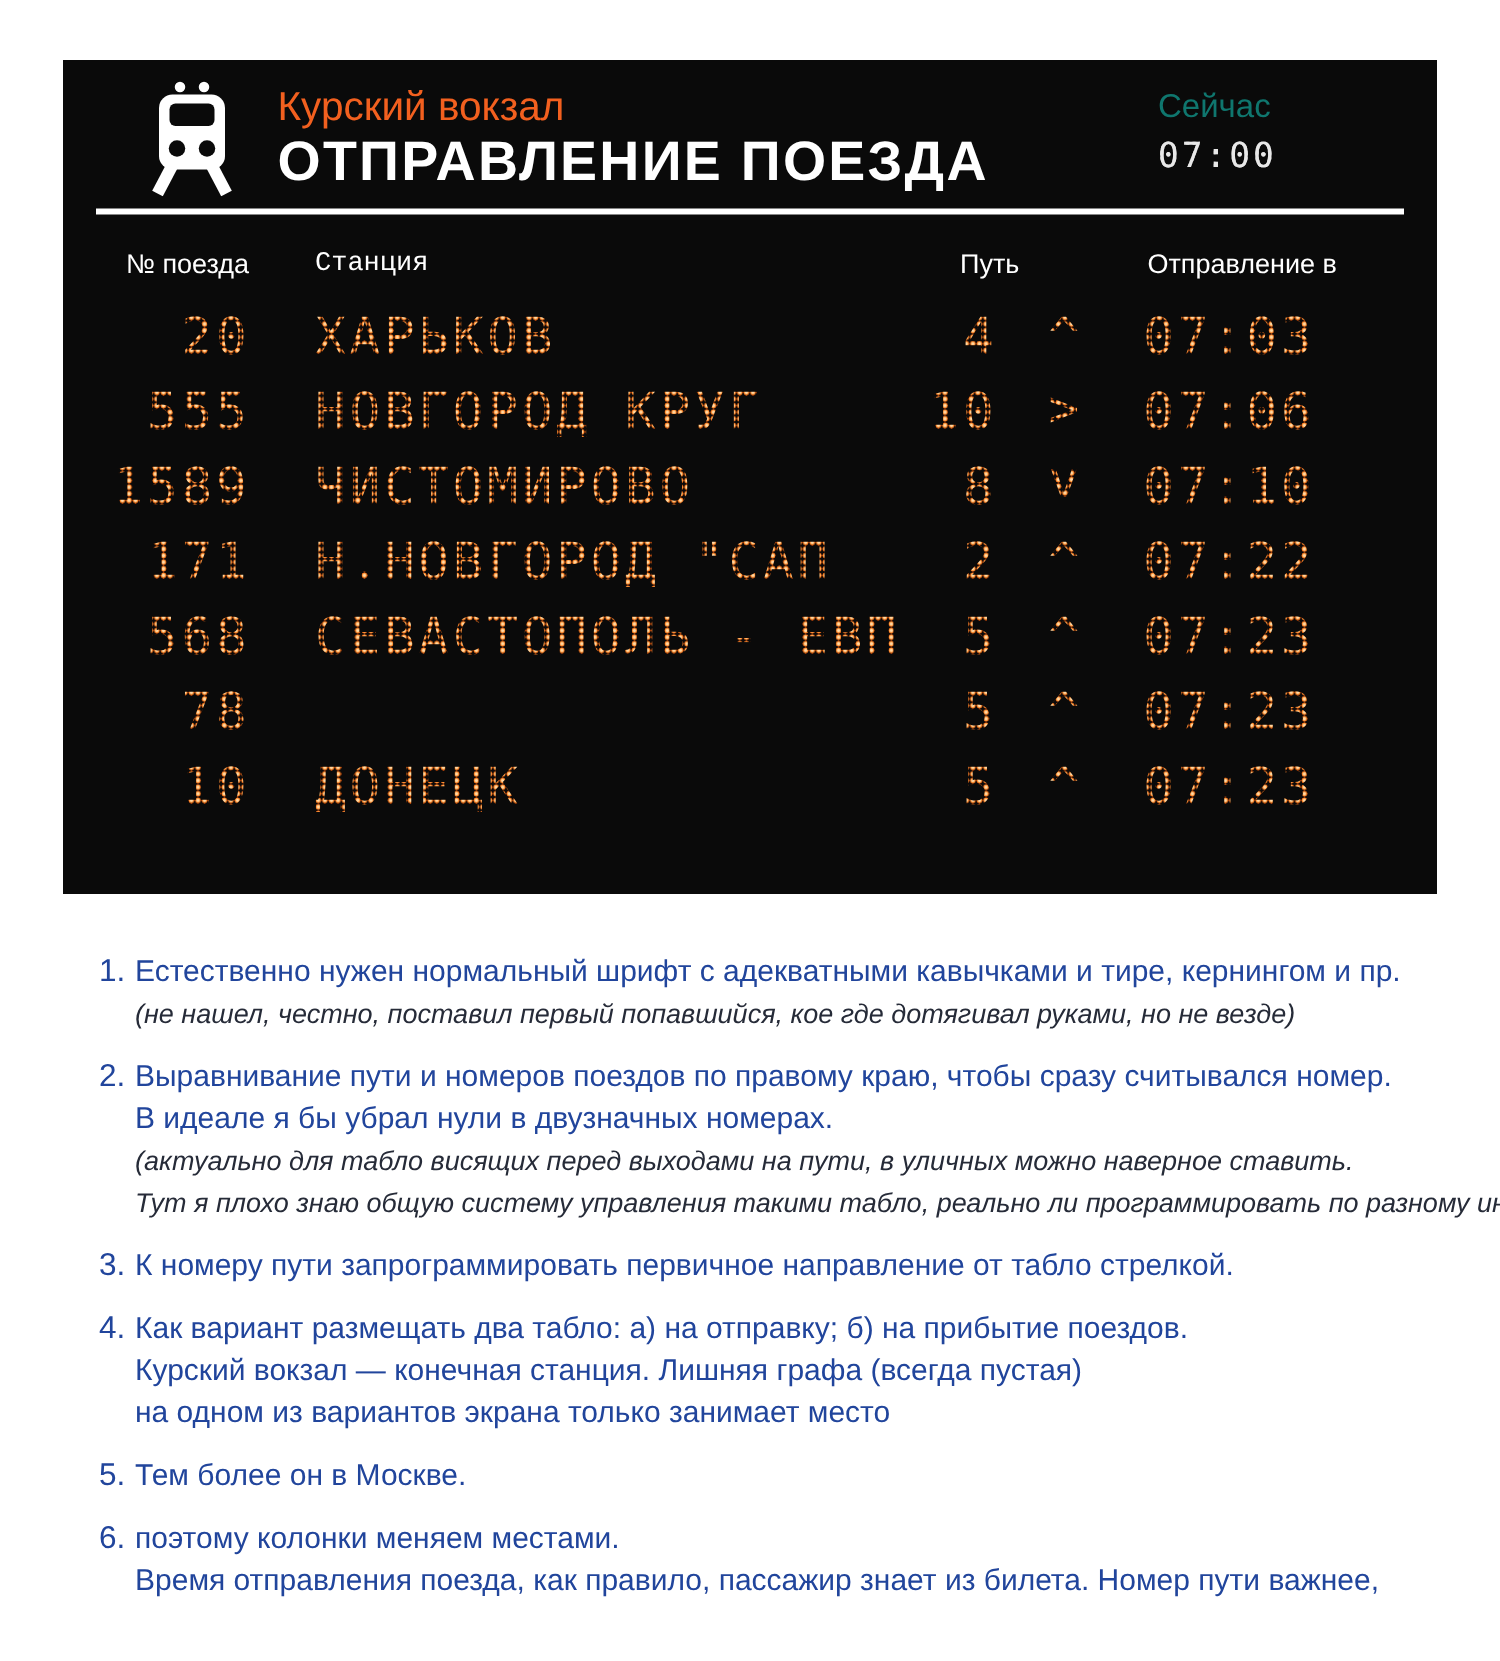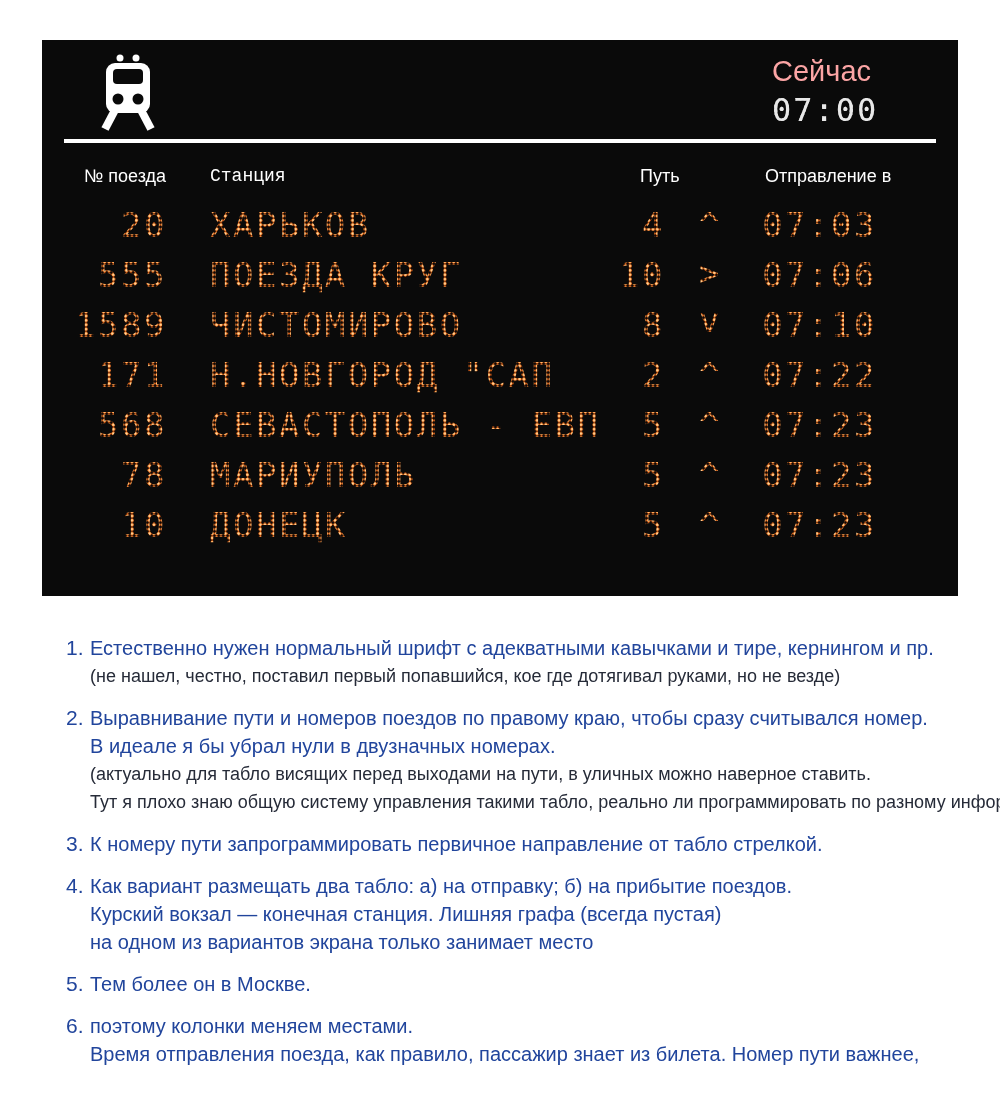--- a/index.html
+++ b/index.html
@@ -11,21 +11,21 @@
   
   .board{
     position:absolute;left:42px;top:40px;width:916px;height:556px;
     background:#0a0a0a;
   }
   .train-icon{position:absolute;left:52px;top:13px;}
   .titles{position:absolute;left:143px;top:16px;}
   .station-label{color:#f2601f;font-size:27px;line-height:30px;}
   .board-title{color:#ffffff;font-size:37px;font-weight:bold;letter-spacing:1.5px;line-height:42px;margin-top:1px;white-space:nowrap;}
   .now{position:absolute;left:730px;top:16px;}
-  .now-label{color:#fca5a5;font-size:29px;line-height:30px;}
+  .now-label{color:#0f766e;font-size:22px;line-height:30px;}
   .clock{margin-top:5px;}
 
   .separator{position:absolute;left:22px;top:99px;width:872px;height:4px;background:#ffffff;}
 
   .colheads{position:absolute;left:22px;top:126px;width:872px;height:26px;color:#ffffff;font-size:18px;}
   .colheads span{position:absolute;top:0;white-space:nowrap;}
   .h-number{left:20px;}
   .h-station{left:146px;font-family:Liberation Mono, monospace;}
   .h-track{left:576px;}
   .h-dep{left:701px;}
@@ -54,33 +54,33 @@
       background-image:radial-gradient(circle at 2.2px 2.2px,
         #ffd9a8 0.6px, #ff9838 1.35px, #c84a08 1.85px, rgba(120,30,0,0) 2.05px);
       background-size:4.4px 4.4px;
       -webkit-background-clip:text;background-clip:text;color:transparent;
     }
     .led.white{
       background-image:radial-gradient(circle at 2.2px 2.2px,
         #ffffff 0.9px, #d0d0d0 1.5px, rgba(140,140,140,0) 1.95px);
     }
   }
-  .clock .led, .led.clock{font-size:32px;letter-spacing:2px;}
+  .clock .led, .led.clock{font-size:23px;letter-spacing:2px;}
   .cell-arrow .led{display:inline-block;}
   .cell-arrow [data-dir="down"]{transform:translateY(-5px);}
   .cell-arrow [data-dir="right"]{transform:translateY(-2px);}
 
   
   .notes{position:absolute;left:66px;top:634px;width:890px;color:#21459c;}
   .note{display:flex;margin-bottom:14px;}
   .note-num{width:24px;flex:0 0 24px;font-size:21px;line-height:28px;}
   .note-body{flex:1;}
   .note-line{font-size:20px;line-height:28px;white-space:nowrap;}
   .note-line.italic{
-    font-size:18px;line-height:28px;color:#262b38;
+    font-style:italic;font-size:18px;line-height:28px;color:#262b38;
     font-family:"Liberation Sans", sans-serif;
   }
 </style>
 </head>
 <body>
 
 <div class="board">
 
   <div class="train-icon">
     <svg width="68" height="78" viewBox="0 0 68 78">
@@ -88,20 +88,24 @@
       <circle cx="42" cy="5" r="3.5" fill="#ffffff"></circle>
       <rect x="12" y="10" width="44" height="50" rx="9" fill="#ffffff"></rect>
       <rect x="19" y="16" width="30" height="15" rx="4" fill="#0a0a0a"></rect>
       <circle cx="24" cy="46" r="5.5" fill="#0a0a0a"></circle>
       <circle cx="44" cy="46" r="5.5" fill="#0a0a0a"></circle>
       <path d="M21 57 L11 76" stroke="#ffffff" stroke-width="8"></path>
       <path d="M47 57 L57 76" stroke="#ffffff" stroke-width="8"></path>
     </svg>
   </div>
 
+  <div class="titles">
+    <div class="station-label">Курский вокзал</div>
+    <div class="board-title">ОТПРАВЛЕНИЕ ПОЕЗДА</div>
+  </div>
 
   <div class="now">
     <div class="now-label">Сейчас</div>
     <div class="clock led white">07:00</div>
   </div>
 
   <div class="separator"></div>
 
   <div class="colheads">
     <span class="h-number">№ поезда</span>
@@ -115,21 +119,21 @@
     <div class="depart-row">
       <span class="led cell-number">20</span>
       <span class="led cell-station">ХАРЬКОВ</span>
       <span class="led cell-track">4</span>
       <span class="cell-arrow"><span class="led" data-dir="up">^</span></span>
       <span class="led cell-time">07:03</span>
     </div>
 
     <div class="depart-row">
       <span class="led cell-number">555</span>
-      <span class="led cell-station">ПОЕЗДА КРУГ</span>
+      <span class="led cell-station">НОВГОРОД КРУГ</span>
       <span class="led cell-track">10</span>
       <span class="cell-arrow"><span class="led" data-dir="right">&gt;</span></span>
       <span class="led cell-time">07:06</span>
     </div>
 
     <div class="depart-row">
       <span class="led cell-number">1589</span>
       <span class="led cell-station">ЧИСТОМИРОВО</span>
       <span class="led cell-track">8</span>
       <span class="cell-arrow"><span class="led" data-dir="down">v</span></span>
@@ -147,21 +151,20 @@
     <div class="depart-row">
       <span class="led cell-number">568</span>
       <span class="led cell-station">СЕВАСТОПОЛЬ - ЕВП</span>
       <span class="led cell-track">5</span>
       <span class="cell-arrow"><span class="led" data-dir="up">^</span></span>
       <span class="led cell-time">07:23</span>
     </div>
 
     <div class="depart-row">
       <span class="led cell-number">78</span>
-      <span class="led cell-station">МАРИУПОЛЬ</span>
       <span class="led cell-track">5</span>
       <span class="cell-arrow"><span class="led" data-dir="up">^</span></span>
       <span class="led cell-time">07:23</span>
     </div>
 
     <div class="depart-row">
       <span class="led cell-number">10</span>
       <span class="led cell-station">ДОНЕЦК</span>
       <span class="led cell-track">5</span>
       <span class="cell-arrow"><span class="led" data-dir="up">^</span></span>

